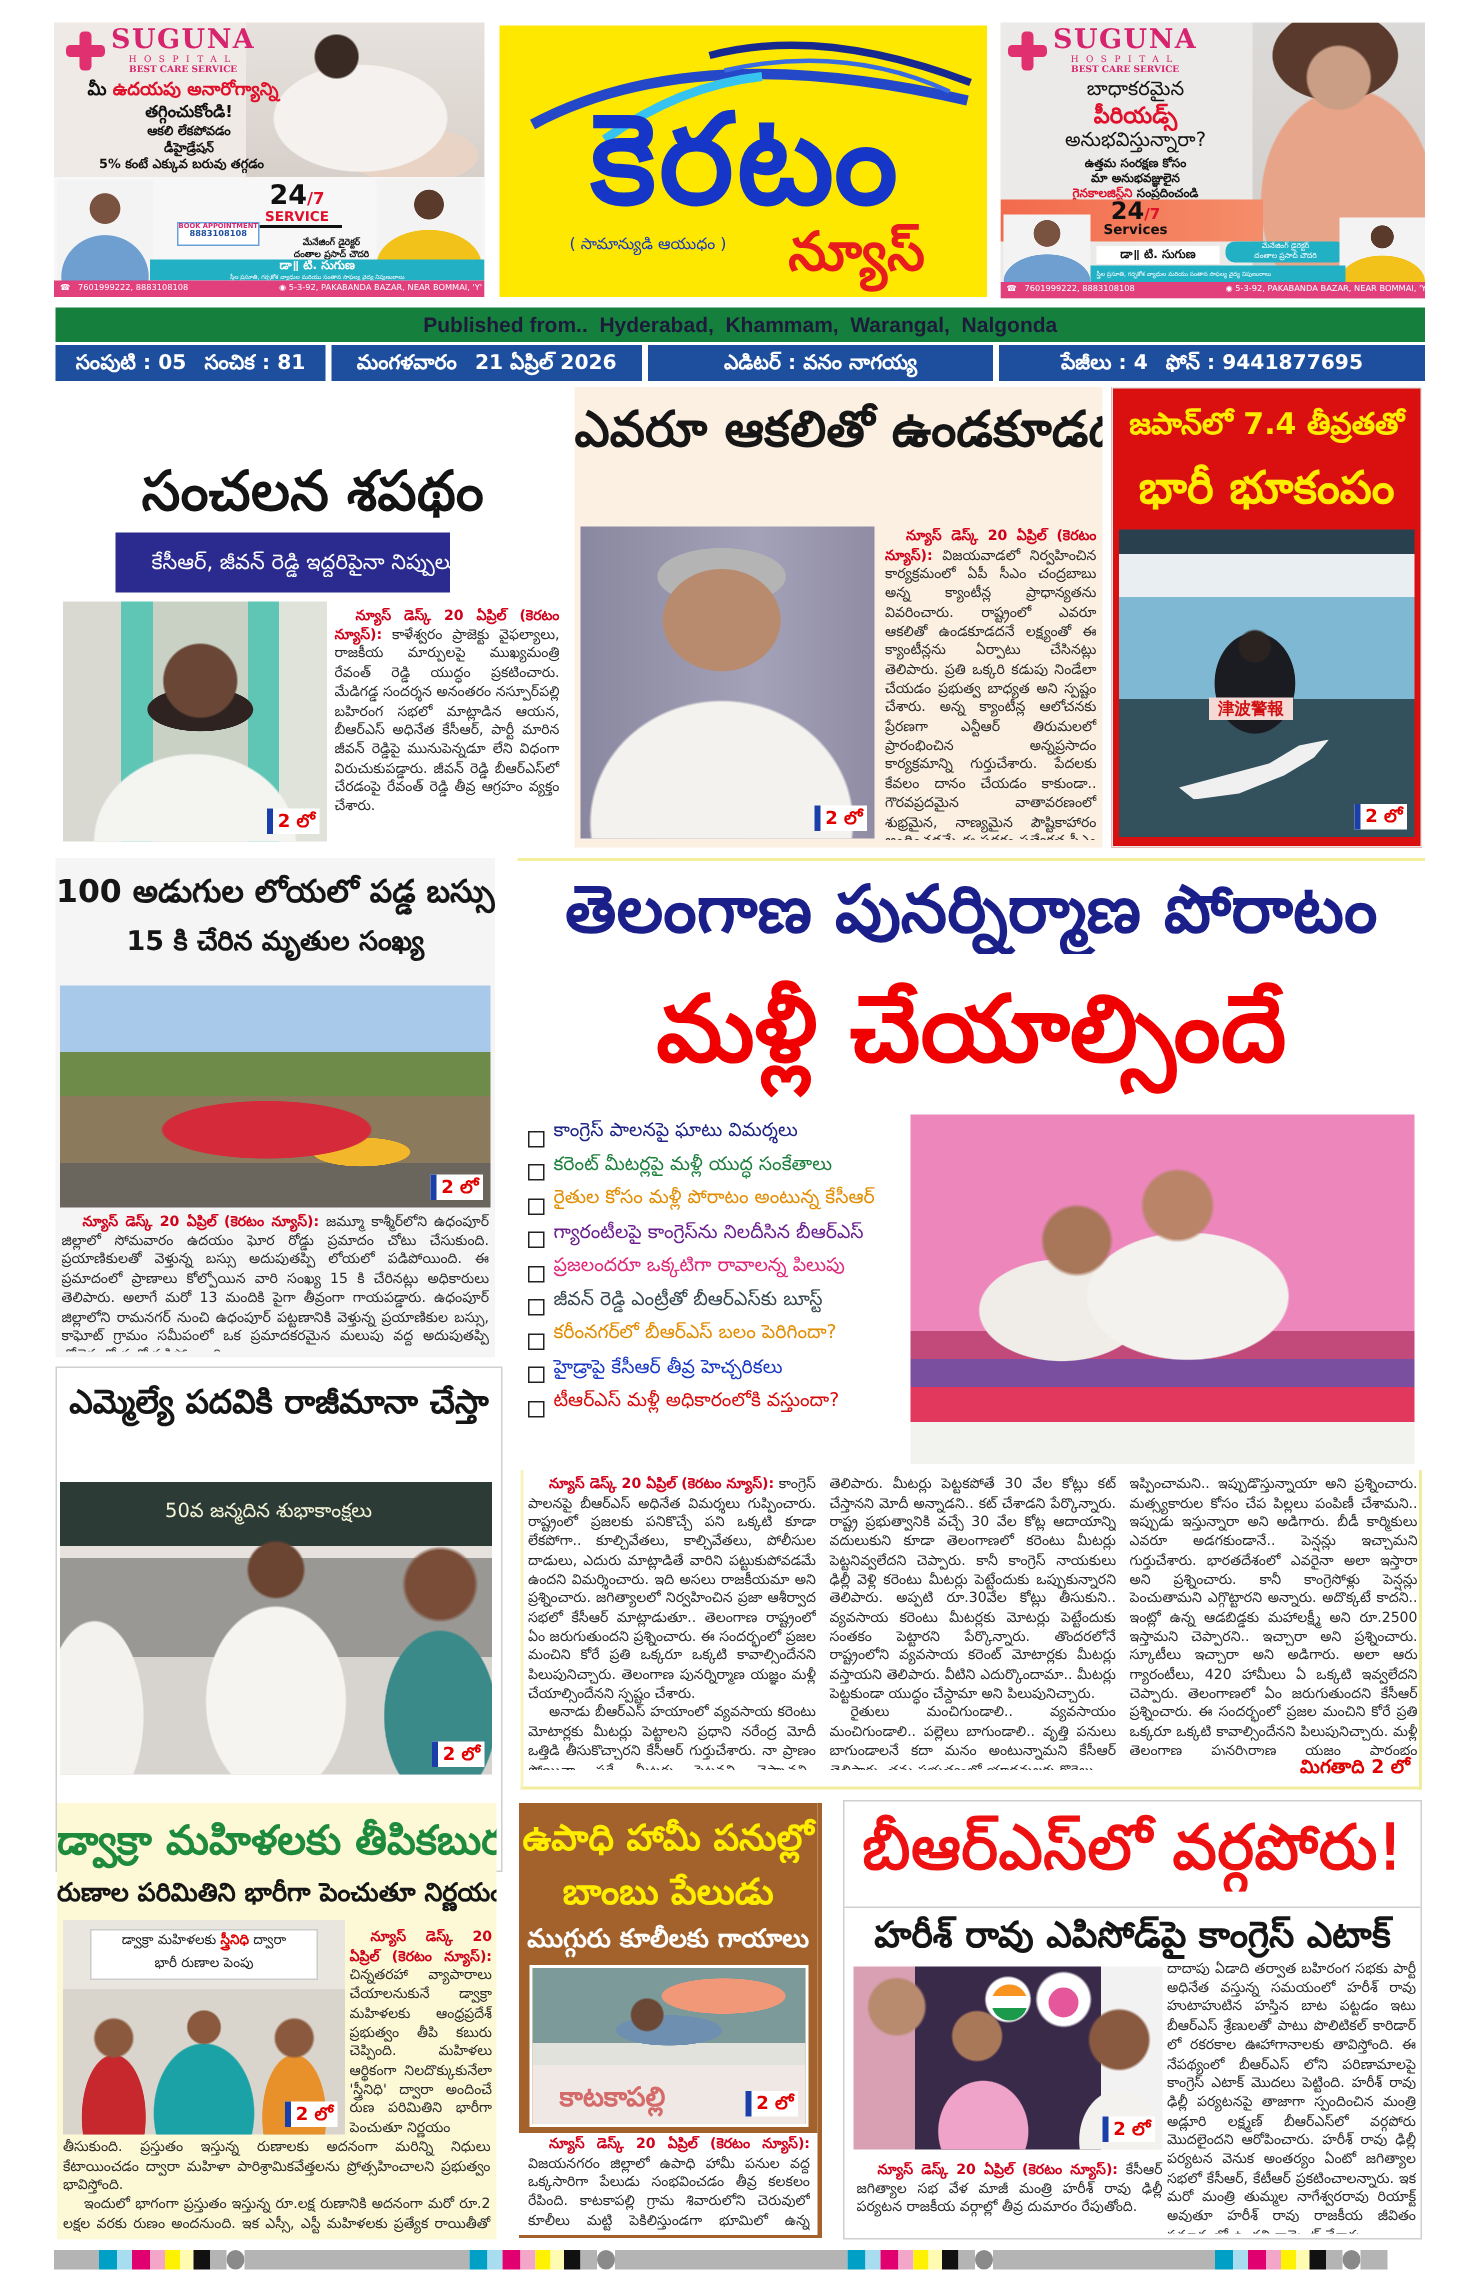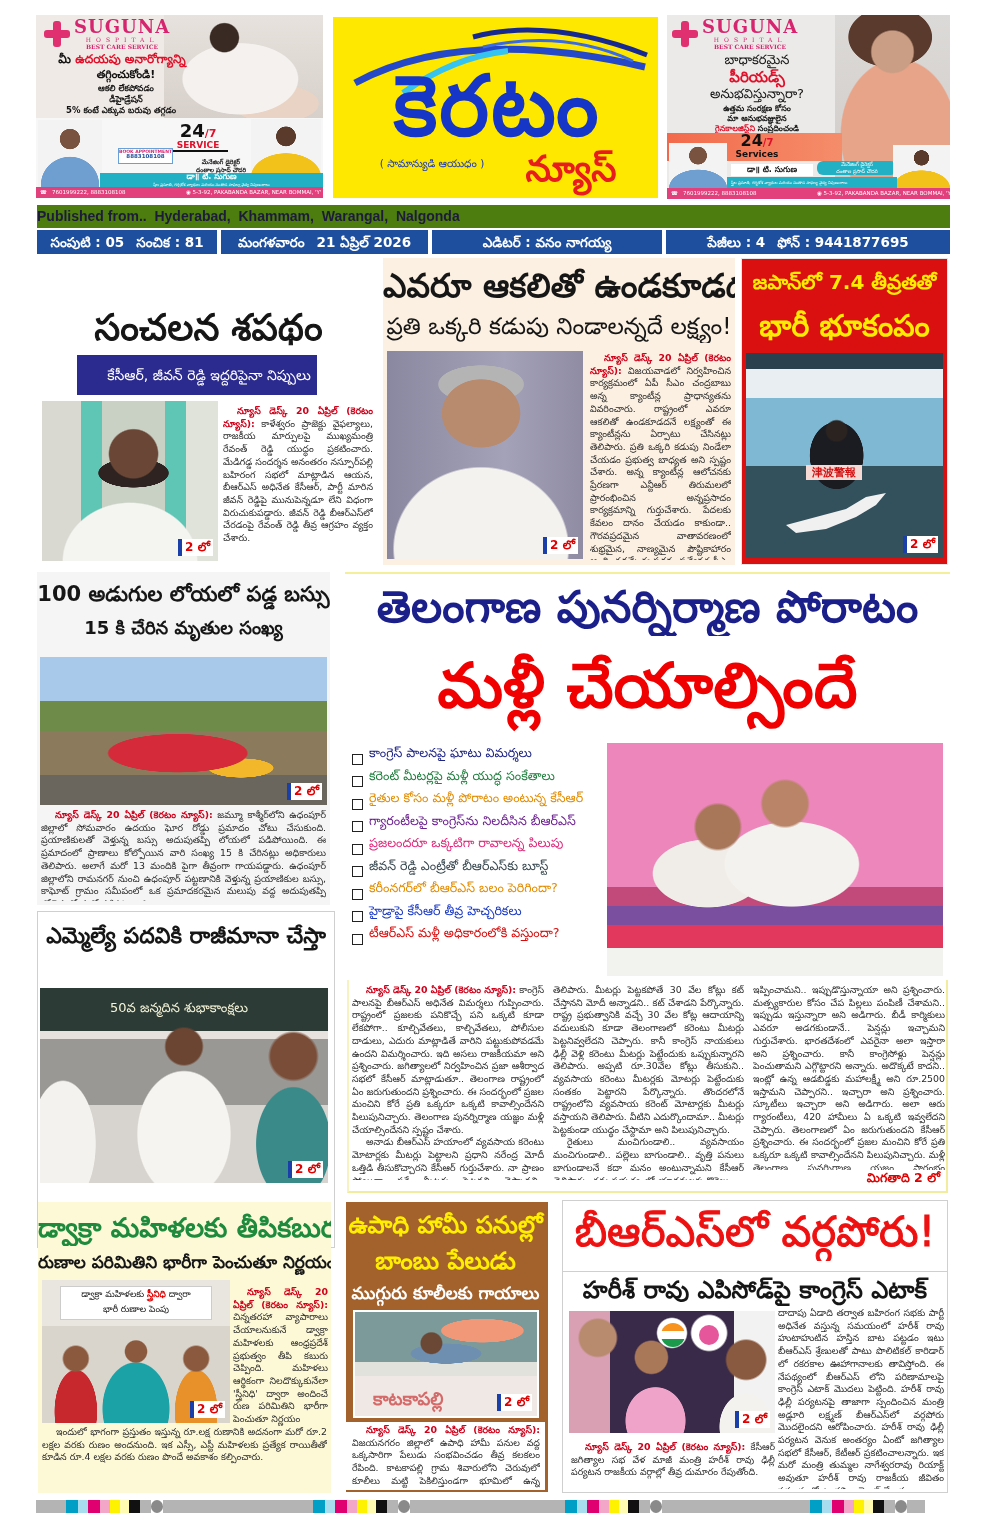--- a/index.html
+++ b/index.html
@@ -26,21 +26,21 @@
 .ad .red{color:#e0102a}
 .ad .strip-teal{position:absolute;background:#22b0c4;color:#fff;font-size:8px;font-weight:bold;white-space:nowrap;overflow:hidden}
 .ad .strip-pink{position:absolute;left:0;right:0;bottom:0;height:11px;background:#e23f7d;color:#fff;font-size:5.5px;line-height:11px;white-space:nowrap;overflow:hidden;padding-left:16px}
 .ad .strip-pink .addr{position:absolute;left:150px;top:0}
 
 .masthead{position:absolute;background:#ffe800;overflow:hidden}
 .mh-title{position:absolute;left:14px;top:34px;width:300px;text-align:center;font-size:84px;line-height:110px;font-weight:bold;color:#1636c8;white-space:nowrap;overflow:hidden;letter-spacing:2px}
 .mh-tagline{position:absolute;left:14px;top:140px;width:170px;text-align:center;font-size:10.5px;font-weight:normal;color:#1636c8;white-space:nowrap}
 .mh-news{position:absolute;left:178px;top:126px;width:120px;text-align:center;font-size:36px;font-weight:bold;color:#e81c1c;white-space:nowrap;line-height:52px}
 
-.pub-bar{position:absolute;left:37px;top:205px;width:913px;height:23px;background:#4d7c0f;color:#1c1c3a;font-family:"Liberation Sans",sans-serif;font-weight:bold;font-size:14px;line-height:23px;white-space:pre}
+.pub-bar{position:absolute;left:37px;top:205px;width:913px;height:23px;background:#15803d;color:#1c1c3a;font-family:"Liberation Sans",sans-serif;font-weight:bold;font-size:14px;line-height:23px;text-align:center;white-space:pre}
 .info-box{position:absolute;top:230px;height:24px;background:#1d4f9e;color:#fff;font-weight:bold;font-size:13.5px;line-height:24px;white-space:nowrap;overflow:hidden;text-align:center}
 .info-box span{margin:0 6px}
 
 .bullets{position:absolute;left:350px;top:742px;width:254px;list-style:none}
 .bullets li{font-size:12.6px;line-height:22.5px;display:flex;align-items:flex-end}
 .bullets li .box{flex:0 0 11px;width:11px;height:11px;border:1.5px solid #222;margin:6px 6px 0 2px}
 .bullets li .t{flex:1}
 
 .color-bar{position:absolute;left:36px;top:1500px;width:908px;height:13px;display:flex}
 .color-bar div{height:13px}
@@ -150,32 +150,31 @@
 </div>
 <div class="info-box" style="left:432px;width:230px;">
   <span>ఎడిటర్ : వనం నాగయ్య</span>
 </div>
 <div class="info-box" style="left:666px;width:284px;">
   <span>పేజీలు : 4</span><span>ఫోన్ : 9441877695</span>
 </div>
 
 <div class="abs" style="left:37px;top:257px;width:343px;height:310px;">
   <div class="hl" style="top:46px;height:50px;font-size:37px;line-height:50px;font-weight:normal;-webkit-text-stroke:1px #111;">సంచలన శపథం</div>
-  <div class="abs" style="left:40px;top:98px;width:240px;height:40px;background:#2b2a8e;color:#fff;font-size:14px;line-height:40px;text-align:center;white-space:nowrap;overflow:hidden;padding-left:24px;">కేసీఆర్, జీవన్ రెడ్డి ఇద్దరిపైనా నిప్పులు</div>
+  <div class="abs" style="left:40px;top:98px;width:223px;height:40px;background:#2b2a8e;color:#fff;font-size:14px;line-height:40px;text-align:center;white-space:nowrap;overflow:hidden;padding-left:24px;">కేసీఆర్, జీవన్ రెడ్డి ఇద్దరిపైనా నిప్పులు</div>
   <div class="photo" style="left:5px;top:144px;width:176px;height:160px;background:radial-gradient(circle at 52% 33%, #6a4636 0 17%, transparent 18%),radial-gradient(ellipse 22% 10% at 52% 45%, #2e2320 0 90%, transparent 92%),radial-gradient(ellipse 42% 40% at 50% 100%, #f4f4f1 0 90%, transparent 92%),linear-gradient(90deg,#d9d9d2 0 22%,#5fc6b6 22% 34%,#c9d1c4 34% 70%,#5fc6b6 70% 82%,#dfe3da 82%);">
     <div class="badge">2 లో</div>
   </div>
   <div class="body-text" style="left:186px;top:148px;width:150px;height:150px;">
     <p><span class="dateline">న్యూస్ డెస్క్ 20 ఏప్రిల్ (కెరటం న్యూస్):</span><span> కాళేశ్వరం ప్రాజెక్టు వైఫల్యాలు, రాజకీయ మార్పులపై ముఖ్యమంత్రి రేవంత్ రెడ్డి యుద్ధం ప్రకటించారు. మేడిగడ్డ సందర్శన అనంతరం నస్పూర్‌పల్లి బహిరంగ సభలో మాట్లాడిన ఆయన, బీఆర్ఎస్ అధినేత కేసీఆర్, పార్టీ మారిన జీవన్ రెడ్డిపై మునుపెన్నడూ లేని విధంగా విరుచుకుపడ్డారు. జీవన్ రెడ్డి బీఆర్ఎస్‌లో చేరడంపై రేవంత్ రెడ్డి తీవ్ర ఆగ్రహం వ్యక్తం చేశారు.</span></p>
   </div>
 </div>
 
 <div class="abs" style="left:383px;top:258px;width:352px;height:307px;background:#fbf0e2;">
   <div class="hl" style="top:6px;height:44px;font-size:33px;line-height:44px;">ఎవరూ ఆకలితో ఉండకూడదు</div>
-  <div class="hl" style="top:51px;height:34px;font-size:23px;line-height:34px;font-weight:normal;">ప్రతి ఒక్కరి కడుపు నిండాలన్నదే లక్ష్యం!</div>
   <div class="photo" style="left:4px;top:93px;width:196px;height:208px;background:radial-gradient(ellipse 22% 18% at 48% 30%, #b88a6e 0 90%, transparent 92%),radial-gradient(ellipse 24% 10% at 48% 16%, #b4b4b4 0 90%, transparent 92%),radial-gradient(ellipse 48% 42% at 48% 95%, #f4f2ee 0 92%, transparent 94%),linear-gradient(90deg,#8a88a0,#a4a2b8 60%,#8f8ca4);">
     <div class="badge">2 లో</div>
   </div>
   <div class="body-text" style="left:207px;top:94px;width:141px;height:208px;">
     <p><span class="dateline">న్యూస్ డెస్క్ 20 ఏప్రిల్ (కెరటం న్యూస్):</span><span> విజయవాడలో నిర్వహించిన కార్యక్రమంలో ఏపీ సీఎం చంద్రబాబు అన్న క్యాంటీన్ల ప్రాధాన్యతను వివరించారు. రాష్ట్రంలో ఎవరూ ఆకలితో ఉండకూడదనే లక్ష్యంతో ఈ క్యాంటీన్లను ఏర్పాటు చేసినట్లు తెలిపారు. ప్రతి ఒక్కరి కడుపు నిండేలా చేయడం ప్రభుత్వ బాధ్యత అని స్పష్టం చేశారు. అన్న క్యాంటీన్ల ఆలోచనకు ప్రేరణగా ఎన్టీఆర్ తిరుమలలో ప్రారంభించిన అన్నప్రసాదం కార్యక్రమాన్ని గుర్తుచేశారు. పేదలకు కేవలం దానం చేయడం కాకుండా.. గౌరవప్రదమైన వాతావరణంలో శుభ్రమైన, నాణ్యమైన పౌష్టికాహారం అందించడమే ఈ పథకం ప్రత్యేకత సీఎం పేర్కొన్నారు.</span></p>
   </div>
 </div>
 
 <div class="abs" style="left:741px;top:258px;width:207px;height:307px;background:#d9100f;border:1px solid #e7e7e7;">
   <div class="hl" style="top:6px;height:34px;font-size:20px;line-height:34px;color:#ffec00;">జపాన్‌లో 7.4 తీవ్రతతో</div>
@@ -273,20 +272,21 @@
     <div class="abs" style="left:18px;top:6px;width:152px;height:34px;background:#fff;border:1px solid #ccc;text-align:center;font-size:9px;line-height:15px;white-space:nowrap;overflow:hidden;">
       <span>డ్వాక్రా మహిళలకు </span><span style="color:#e00000;font-weight:bold">స్త్రీనిధి</span><span> ద్వారా</span><br>
       <span>భారీ రుణాల పెంపు</span>
     </div>
     <div class="badge">2 లో</div>
   </div>
   <div class="body-text" style="left:195px;top:84px;width:95px;height:140px;">
     <p><span class="dateline">న్యూస్ డెస్క్ 20 ఏప్రిల్ (కెరటం న్యూస్):</span><span> చిన్నతరహా వ్యాపారాలు చేయాలనుకునే డ్వాక్రా మహిళలకు ఆంధ్రప్రదేశ్ ప్రభుత్వం తీపి కబురు చెప్పింది. మహిళలు ఆర్థికంగా నిలదొక్కుకునేలా 'స్త్రీనిధి' ద్వారా అందించే రుణ పరిమితిని భారీగా పెంచుతూ నిర్ణయం</span></p>
   </div>
   <div class="body-text" style="left:4px;top:224px;width:285px;height:64px;">
+    <p style="text-indent:0">తీసుకుంది. ప్రస్తుతం ఇస్తున్న రుణాలకు అదనంగా మరిన్ని నిధులు కేటాయించడం ద్వారా మహిళా పారిశ్రామికవేత్తలను ప్రోత్సహించాలని ప్రభుత్వం భావిస్తోంది.</p>
     <p>ఇందులో భాగంగా ప్రస్తుతం ఇస్తున్న రూ.లక్ష రుణానికి అదనంగా మరో రూ.2 లక్షల వరకు రుణం అందనుంది. ఇక ఎస్సీ, ఎస్టీ మహిళలకు ప్రత్యేక రాయితీతో కూడిన రూ.4 లక్షల వరకు రుణం పొందే అవకాశం కల్పించారు.</p>
   </div>
 </div>
 
 <div class="abs" style="left:346px;top:1202px;width:202px;height:290px;background:#fff;border-right:3px solid #a3622c;border-bottom:2px solid #a3622c;">
   <div class="abs" style="left:0;top:0;width:199px;height:220px;background:#a3622c;"></div>
   <div class="hl" style="top:6px;height:34px;font-size:24px;line-height:34px;color:#ffee00;">ఉపాధి హామీ పనుల్లో</div>
   <div class="hl" style="top:42px;height:34px;font-size:24px;line-height:34px;color:#ffee00;">బాంబు పేలుడు</div>
   <div class="hl" style="top:78px;height:26px;font-size:17px;line-height:26px;color:#fff;">ముగ్గురు కూలీలకు గాయాలు</div>
   <div class="photo" style="left:7px;top:108px;width:186px;height:108px;border:2px solid #fff;background:radial-gradient(circle at 42% 30%, #6b4836 0 8%, transparent 9%),radial-gradient(ellipse 28% 14% at 70% 18%, #f09878 0 80%, transparent 82%),radial-gradient(ellipse 24% 12% at 50% 40%, #6f8fb0 0 80%, transparent 82%),linear-gradient(180deg,#7d9a9a 0 48%,#e2e2dc 48% 62%,#f0e8e4 62%);">

